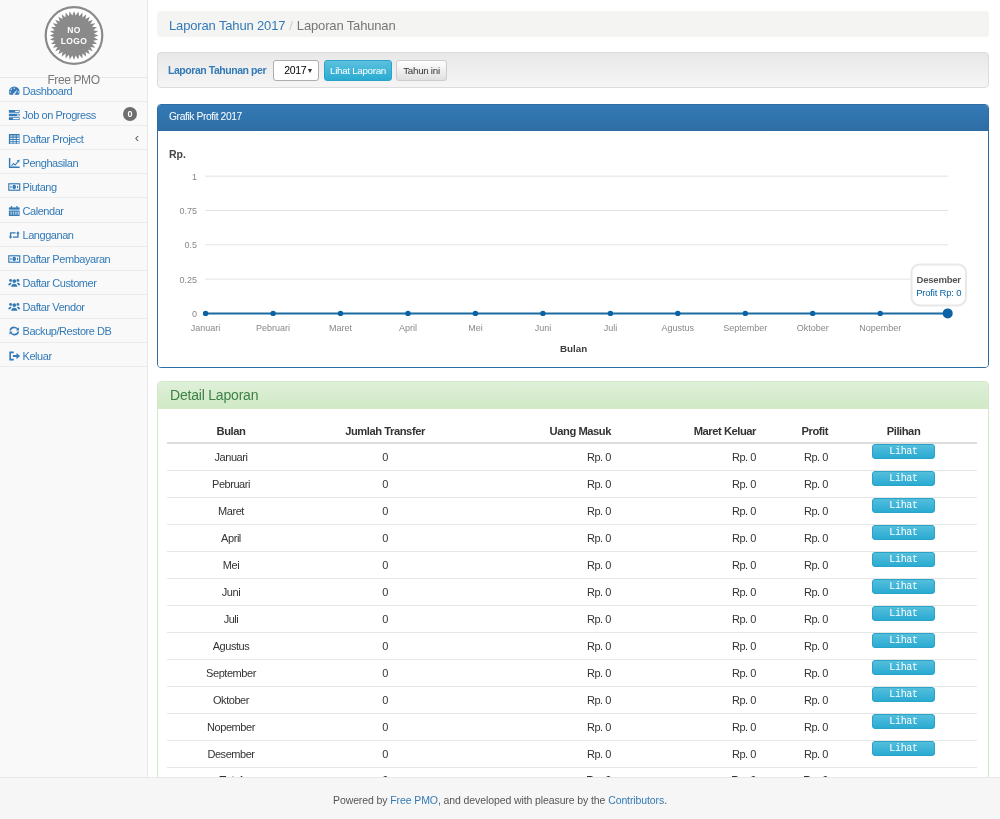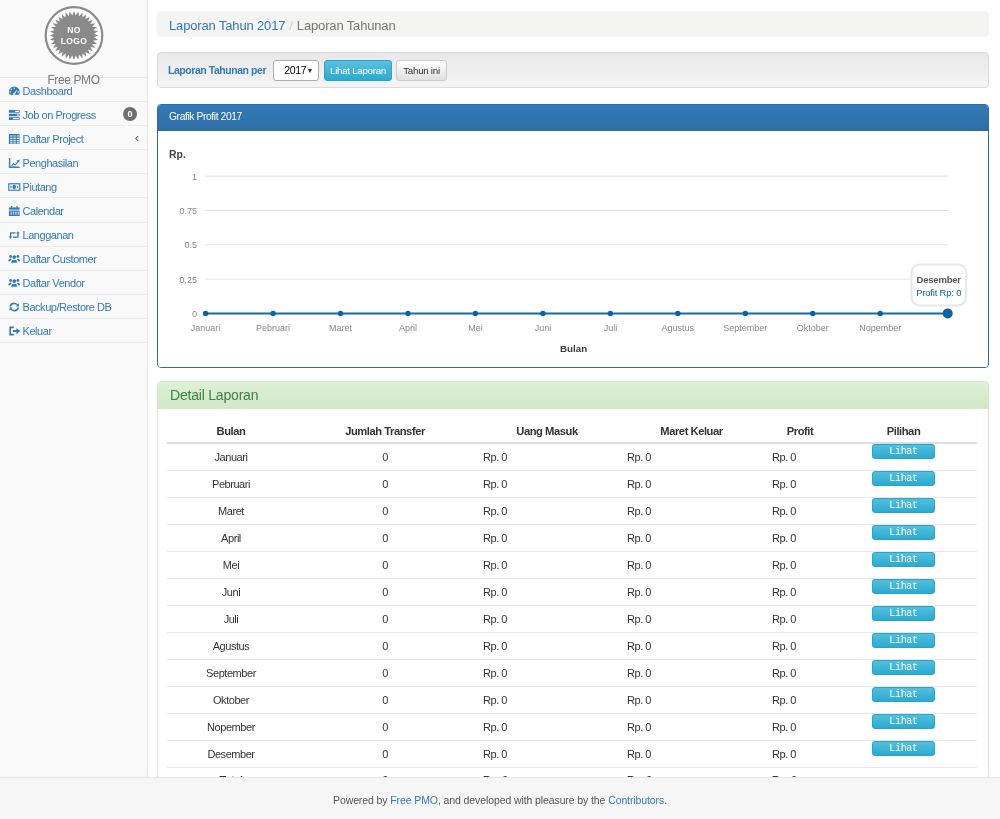--- a/index.html
+++ b/index.html
@@ -34,21 +34,21 @@
 .panel-blue .ph { height:26px; background:linear-gradient(to bottom,#337ab7 0,#2e6da4 100%); color:#fff; font-size:10.3px; letter-spacing:-0.4px; line-height:15px; padding-top:4px; padding-left:11px; border-radius:3px 3px 0 0; }
 .panel-blue .pb { height:236px; overflow:visible; background:#fff; border-radius:0 0 3px 3px; }
 .panel-green { margin-top:13px; border:1px solid #d6e9c6; border-radius:4px; }
 .panel-green .ph { height:27px; background:linear-gradient(to bottom,#dff0d8 0,#d0e9c6 100%); color:#3e8048; font-size:14px; letter-spacing:-0.2px; line-height:27px; padding-left:12px; border-bottom:1px solid #d6e9c6; border-radius:3px 3px 0 0; }
 .panel-green .pb { background:#fff; padding:11px 9px 8px 9px; border-radius:0 0 3px 3px; }
 
 table.rep { width:810px; border-collapse:collapse; table-layout:fixed; font-size:11px; letter-spacing:-0.45px; color:#333; }
 table.rep th { font-weight:bold; border-bottom:2px solid #ddd; padding:4px 8px; height:23px; font-size:11.2px; letter-spacing:-0.45px; }
 table.rep td { border-top:1px solid #e7e7e7; padding:0 8px; height:24.2px; }
 table.rep tr.first td { border-top:none; }
-.tc { text-align:center; } .tr { }
+.tc { text-align:center; } .tr { text-align:right; }
 .btn-xs { display:inline-block; width:63px; height:15px; line-height:14px; border-radius:3px; font-size:10px; letter-spacing:-0.3px; text-align:center; background:linear-gradient(to bottom,#54bedc 0,#2aabd2 100%); border:1px solid #28a4c9; color:#fff;font-family:Liberation Mono, monospace; }
 tr.total td { font-weight:bold; }
 table.rep td:last-child, table.rep th:last-child { padding-right:14px; }
 
 .footer { position:absolute; left:0; top:777px; width:1000px; height:42px; background:#f6f6f6; border-top:1px solid #e7e7e7; text-align:center; font-size:10.5px; letter-spacing:-0.1px; color:#555; padding-top:16px; }
 .footer a { color:#337ab7; }
 </style>
 </head>
 <body>
 <div class="sidebar">
@@ -124,20 +124,31 @@
           <span>Calendar</span>
         </a>
       </li>
 <li>
         <a class="mi" href="#">
           <svg class="ic" viewBox="0 0 14 13">
             <path fill="#337ab7" d="M0.8 8.1 L2.1 8.1 L2.1 4.4 C2.1 3.8 2.5 3.4 3.1 3.4 L8.5 3.4 L8.5 4.9 L3.6 4.9 L3.6 8.1 L4.9 8.1 L2.85 10.6 Z"></path>
             <path fill="#337ab7" d="M13.2 4.9 L11.9 4.9 L11.9 8.6 C11.9 9.2 11.5 9.6 10.9 9.6 L5.5 9.6 L5.5 8.1 L10.4 8.1 L10.4 4.9 L9.1 4.9 L11.15 2.4 Z"></path>
           </svg>
           <span>Langganan</span>
+        </a>
+      </li>
+<li>
+        <a class="mi" href="#">
+          <svg class="ic" viewBox="0 0 14 13">
+            <rect x="0.9" y="2.9" width="12.2" height="7.2" fill="none" stroke="#337ab7" stroke-width="1.3"></rect>
+            <ellipse cx="7" cy="6.5" rx="2" ry="2.4" fill="#337ab7"></ellipse>
+            <rect x="2.7" y="5.3" width="1.2" height="2.4" fill="#337ab7"></rect>
+            <rect x="10.1" y="5.3" width="1.2" height="2.4" fill="#337ab7"></rect>
+          </svg>
+          <span>Daftar Pembayaran</span>
         </a>
       </li>
 <li>
         <a class="mi" href="#">
           <svg class="ic" viewBox="0 0 14 13">
             <g fill="#337ab7">
               <circle cx="7" cy="4.3" r="2.1"></circle>
               <path d="M3.6 10.6c0-2 1.5-3.4 3.4-3.4s3.4 1.4 3.4 3.4z"></path>
               <circle cx="2.9" cy="3.6" r="1.6"></circle>
               <path d="M0.3 8.9c0-1.6 1.2-2.7 2.6-2.7.5 0 1 .14 1.4.4-1 .8-1.6 2-1.7 2.3z"></path>

